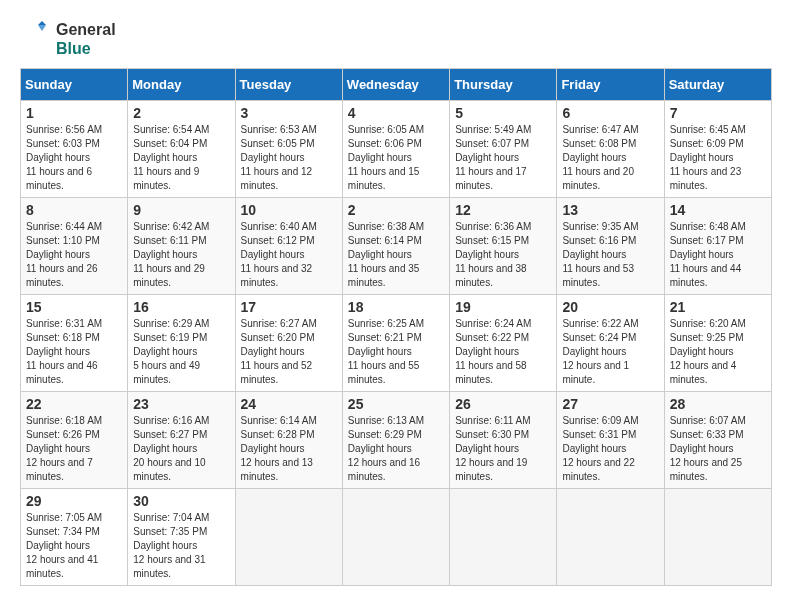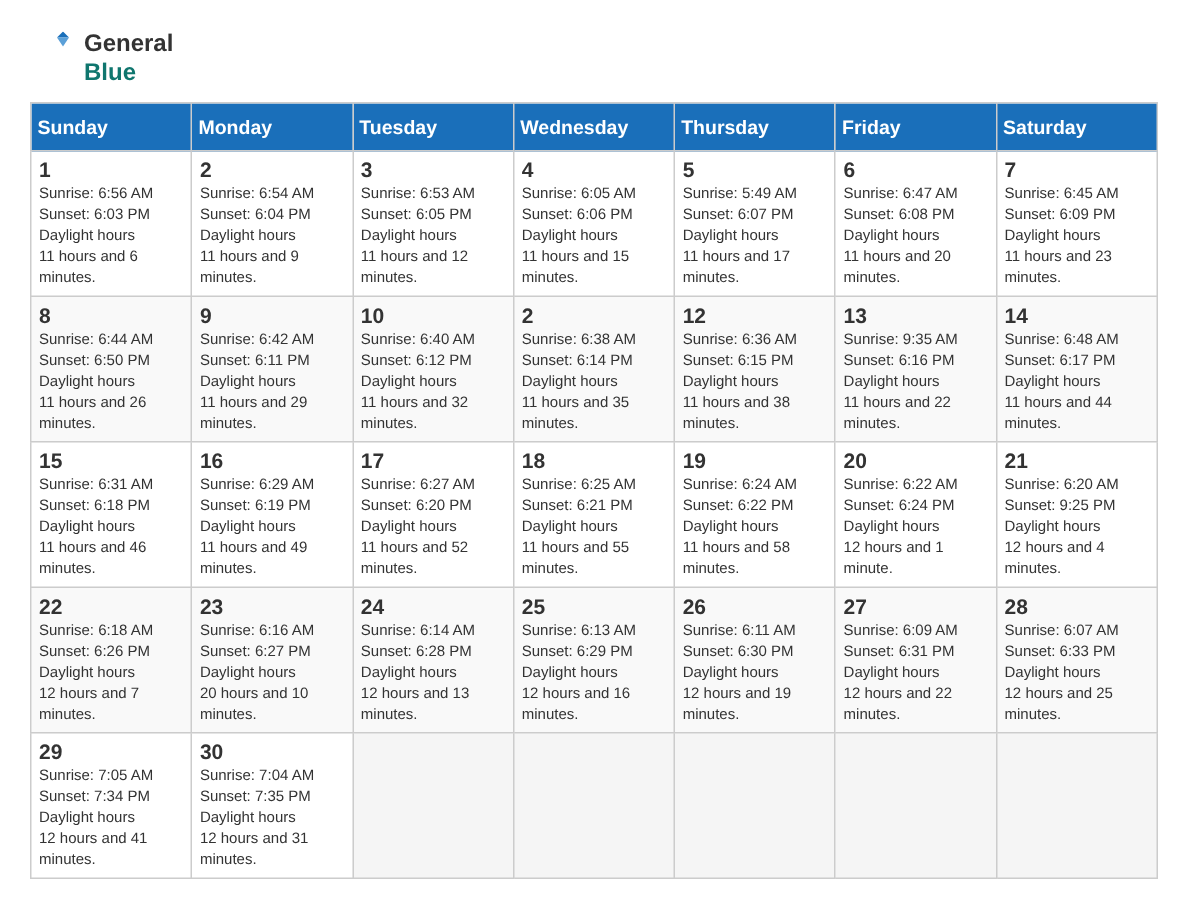--- a/index.html
+++ b/index.html
@@ -170,21 +170,21 @@
           <span>Daylight hours</span><br>
           <span>11 hours and 23 minutes.</span>
         </div>
       </td>
       </tr>
       <tr class="row-shade">
         <td>
         <span class="day-number">8</span>
         <div class="day-info">
           <span>Sunrise: 6:44 AM</span><br>
-          <span>Sunset: 6:50 PM</span><br>
+          <span>Sunset: 1:10 PM</span><br>
           <span>Daylight hours</span><br>
           <span>11 hours and 26 minutes.</span>
         </div>
       </td>
         <td>
         <span class="day-number">9</span>
         <div class="day-info">
           <span>Sunrise: 6:42 AM</span><br>
           <span>Sunset: 6:11 PM</span><br>
           <span>Daylight hours</span><br>
@@ -217,21 +217,21 @@
           <span>Daylight hours</span><br>
           <span>11 hours and 38 minutes.</span>
         </div>
       </td>
         <td>
         <span class="day-number">13</span>
         <div class="day-info">
           <span>Sunrise: 9:35 AM</span><br>
           <span>Sunset: 6:16 PM</span><br>
           <span>Daylight hours</span><br>
-          <span>11 hours and 22 minutes.</span>
+          <span>11 hours and 53 minutes.</span>
         </div>
       </td>
         <td>
         <span class="day-number">14</span>
         <div class="day-info">
           <span>Sunrise: 6:48 AM</span><br>
           <span>Sunset: 6:17 PM</span><br>
           <span>Daylight hours</span><br>
           <span>11 hours and 44 minutes.</span>
         </div>
@@ -246,21 +246,21 @@
           <span>Daylight hours</span><br>
           <span>11 hours and 46 minutes.</span>
         </div>
       </td>
         <td>
         <span class="day-number">16</span>
         <div class="day-info">
           <span>Sunrise: 6:29 AM</span><br>
           <span>Sunset: 6:19 PM</span><br>
           <span>Daylight hours</span><br>
-          <span>11 hours and 49 minutes.</span>
+          <span>5 hours and 49 minutes.</span>
         </div>
       </td>
         <td>
         <span class="day-number">17</span>
         <div class="day-info">
           <span>Sunrise: 6:27 AM</span><br>
           <span>Sunset: 6:20 PM</span><br>
           <span>Daylight hours</span><br>
           <span>11 hours and 52 minutes.</span>
         </div>

